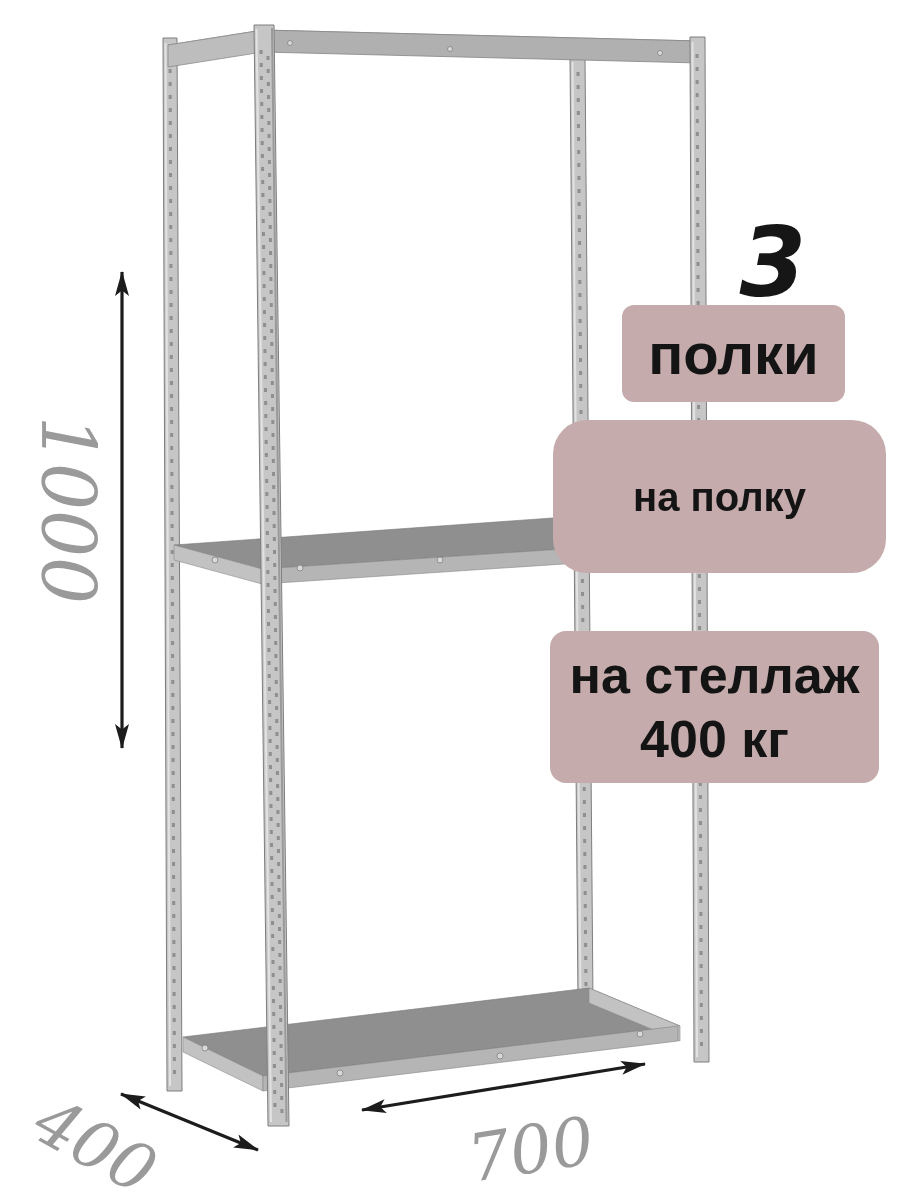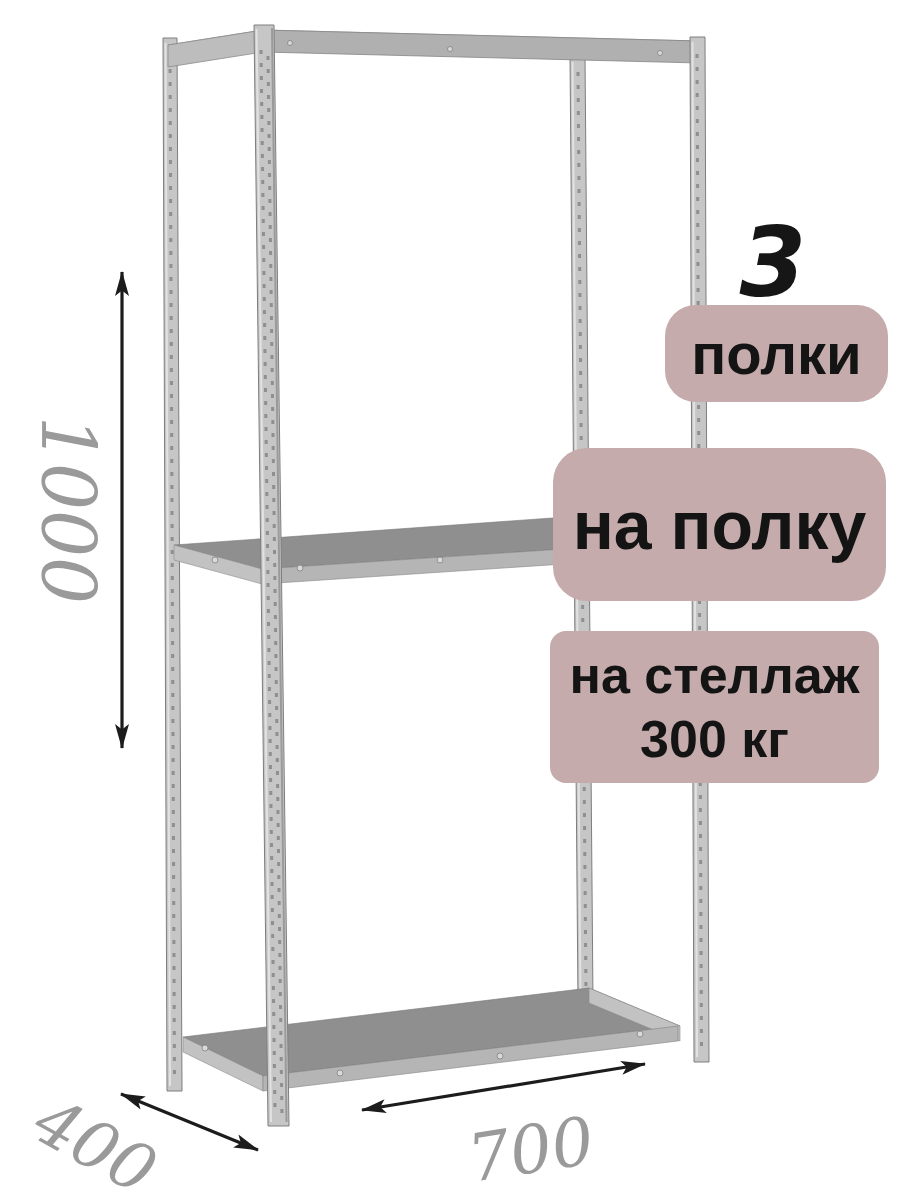--- a/index.html
+++ b/index.html
@@ -20,22 +20,22 @@
   .count-number{
     position:absolute;left:773px;top:263px;transform:translate(-50%,-50%);
     font-family:"DejaVu Sans",sans-serif;font-style:italic;font-weight:800;
     font-size:96px;color:#161616;white-space:nowrap;
   }
   .badge{
     position:absolute;background:#c5abab;color:#141414;font-weight:bold;
     text-align:center;font-family:"Liberation Sans",sans-serif;
     display:flex;flex-direction:column;justify-content:center;align-items:center;
   }
-  .badge-shelves{left:665px;top:305px;width:223px;height:97px;border-radius:31px;font-size:58px;}
-  .badge-shelf-load{left:553px;top:448px;width:333px;height:153px;border-radius:34px;font-size:68px;line-height:64px;}
+  .badge-shelves{left:622px;top:305px;width:223px;height:97px;border-radius:12px;font-size:58px;}
+  .badge-shelf-load{left:553px;top:420px;width:333px;height:153px;border-radius:34px;font-size:40px;line-height:64px;}
   .badge-rack-load{left:550px;top:631px;width:329px;height:152px;border-radius:16px;font-size:52px;line-height:64px;}
   .badge span{display:block;}
 </style>
 </head>
 <body>
 
 <div class="stage">
 
   <svg class="rack-svg" width="900" height="1200" viewBox="0 0 900 1200" xmlns="http://www.w3.org/2000/svg">
     <defs>
@@ -117,16 +117,16 @@
   <div class="badge badge-shelves">
     <span>полки</span>
   </div>
 
   <div class="badge badge-shelf-load">
     <span>на полку</span>
   </div>
 
   <div class="badge badge-rack-load">
     <span>на стеллаж</span>
-    <span>300 кг</span>
+    <span>400 кг</span>
   </div>
 
 </div>
 
 </body></html>

